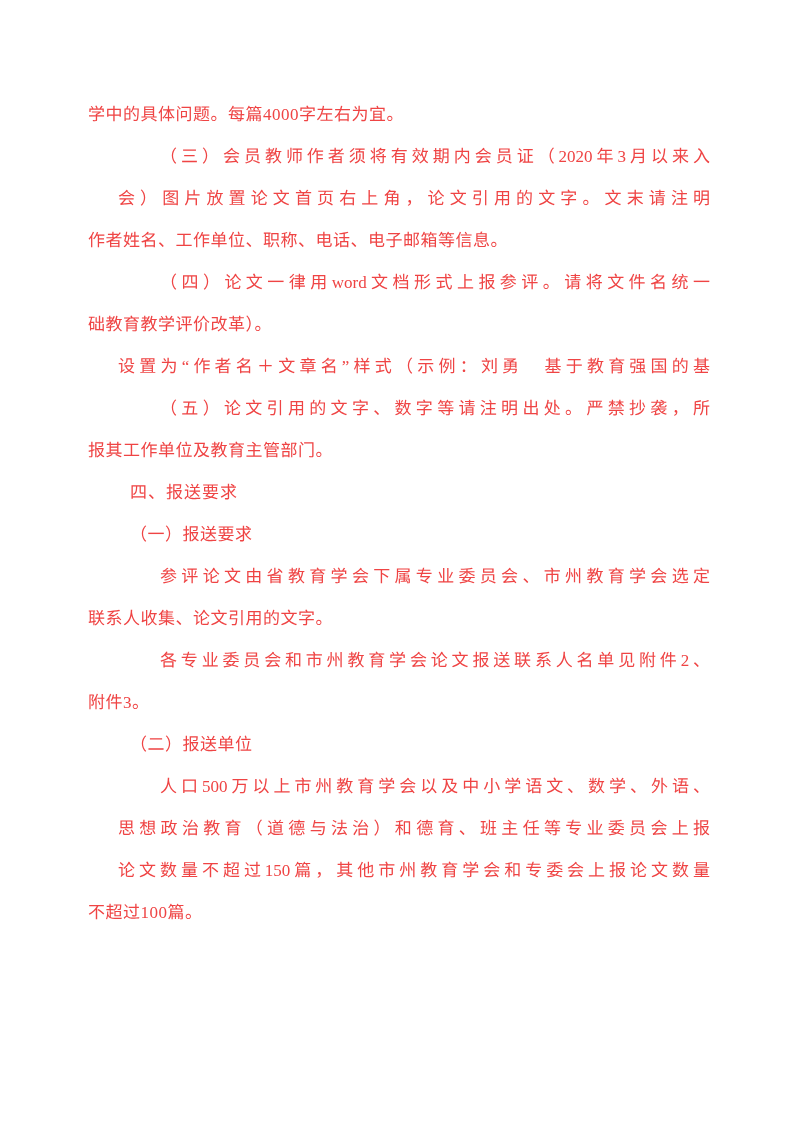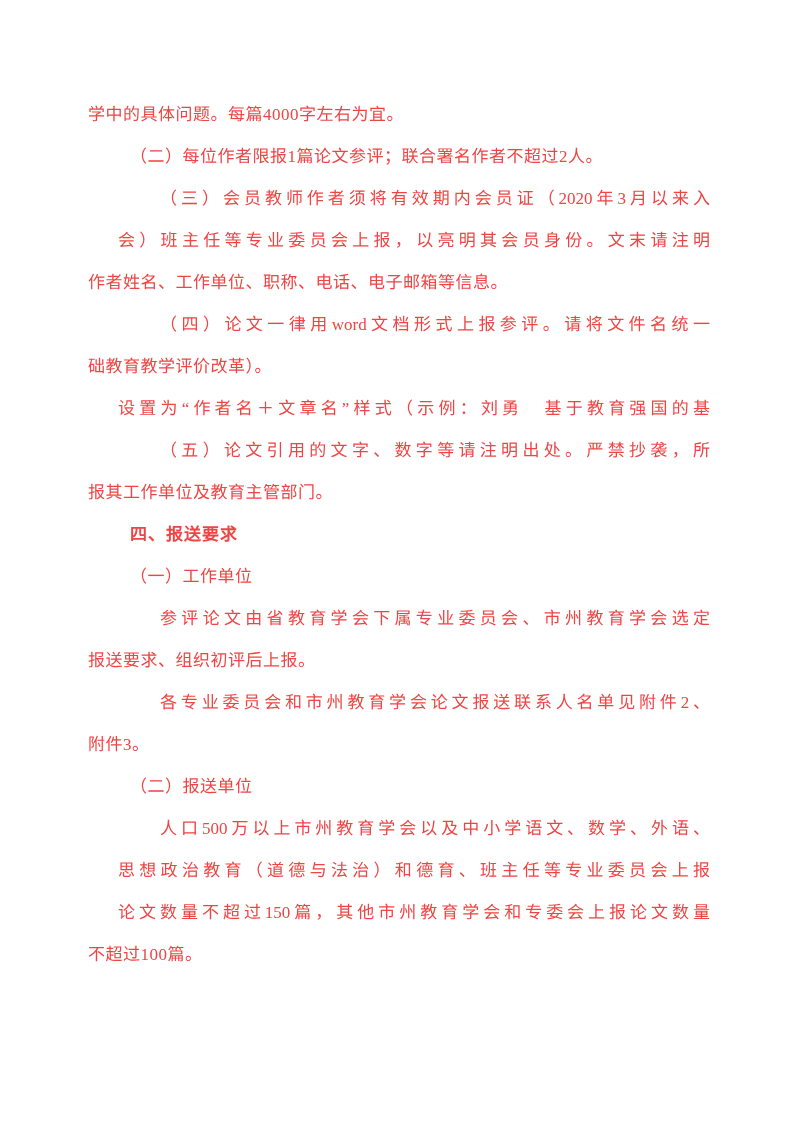--- a/index.html
+++ b/index.html
@@ -37,43 +37,42 @@
   }
   .line.justify {
     white-space: normal;
     text-align: justify;
     text-align-last: justify;
     text-justify: inter-ideograph;
     letter-spacing: 0;
     margin-left: 30px;
   }
   .line.bold {
-    font-weight: bold;
+    font-weight: normal;
     letter-spacing: 1px;
   }
 </style>
 </head>
 <body>
 
 <div class="page">
   <div class="doc-body" id="doc-body">
       <div class="line">学中的具体问题。每篇4000字左右为宜。</div>
-      <div class="line indent">（二）每位作者限报1篇论文参评；联合署名作者不超过2人。</div>
       <div class="line indent justify">（三）会员教师作者须将有效期内会员证（2020年3月以来入</div>
-      <div class="line justify">会）班主任等专业委员会上报，以亮明其会员身份。文末请注明</div>
+      <div class="line justify">会）图片放置论文首页右上角，论文引用的文字。文末请注明</div>
       <div class="line">作者姓名、工作单位、职称、电话、电子邮箱等信息。</div>
       <div class="line indent justify">（四）论文一律用word文档形式上报参评。请将文件名统一</div>
       <div class="line">础教育教学评价改革）。</div>
       <div class="line justify">设置为“作者名＋文章名”样式（示例：刘勇　基于教育强国的基</div>
       <div class="line indent justify">（五）论文引用的文字、数字等请注明出处。严禁抄袭，所</div>
       <div class="line">报其工作单位及教育主管部门。</div>
       <div class="line indent bold">四、报送要求</div>
-      <div class="line indent">（一）工作单位</div>
+      <div class="line indent">（一）报送要求</div>
       <div class="line indent justify">参评论文由省教育学会下属专业委员会、市州教育学会选定</div>
-      <div class="line">报送要求、组织初评后上报。</div>
+      <div class="line">联系人收集、论文引用的文字。</div>
       <div class="line indent justify">各专业委员会和市州教育学会论文报送联系人名单见附件2、</div>
       <div class="line">附件3。</div>
       <div class="line indent">（二）报送单位</div>
       <div class="line indent justify">人口500万以上市州教育学会以及中小学语文、数学、外语、</div>
       <div class="line justify">思想政治教育（道德与法治）和德育、班主任等专业委员会上报</div>
       <div class="line justify">论文数量不超过150篇，其他市州教育学会和专委会上报论文数量</div>
       <div class="line">不超过100篇。</div>
     </div>
 </div>
 

